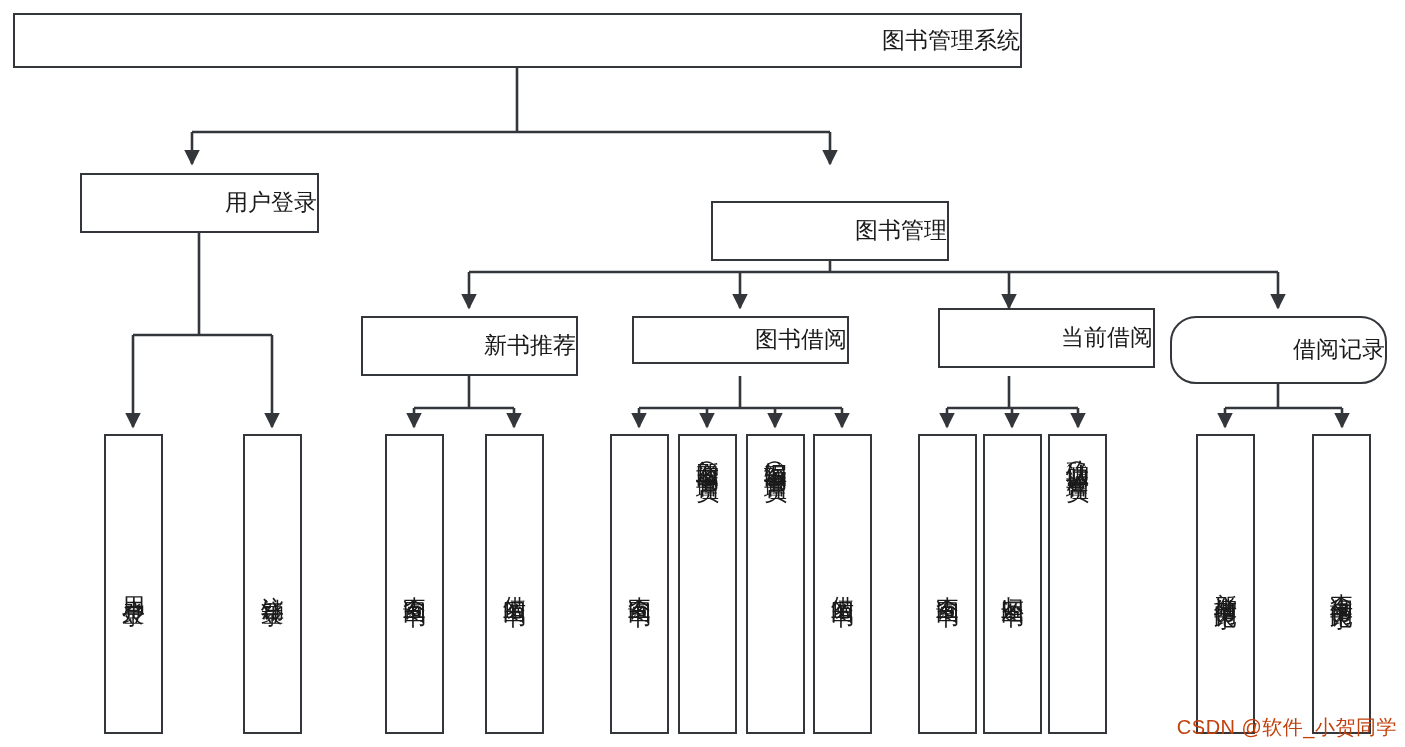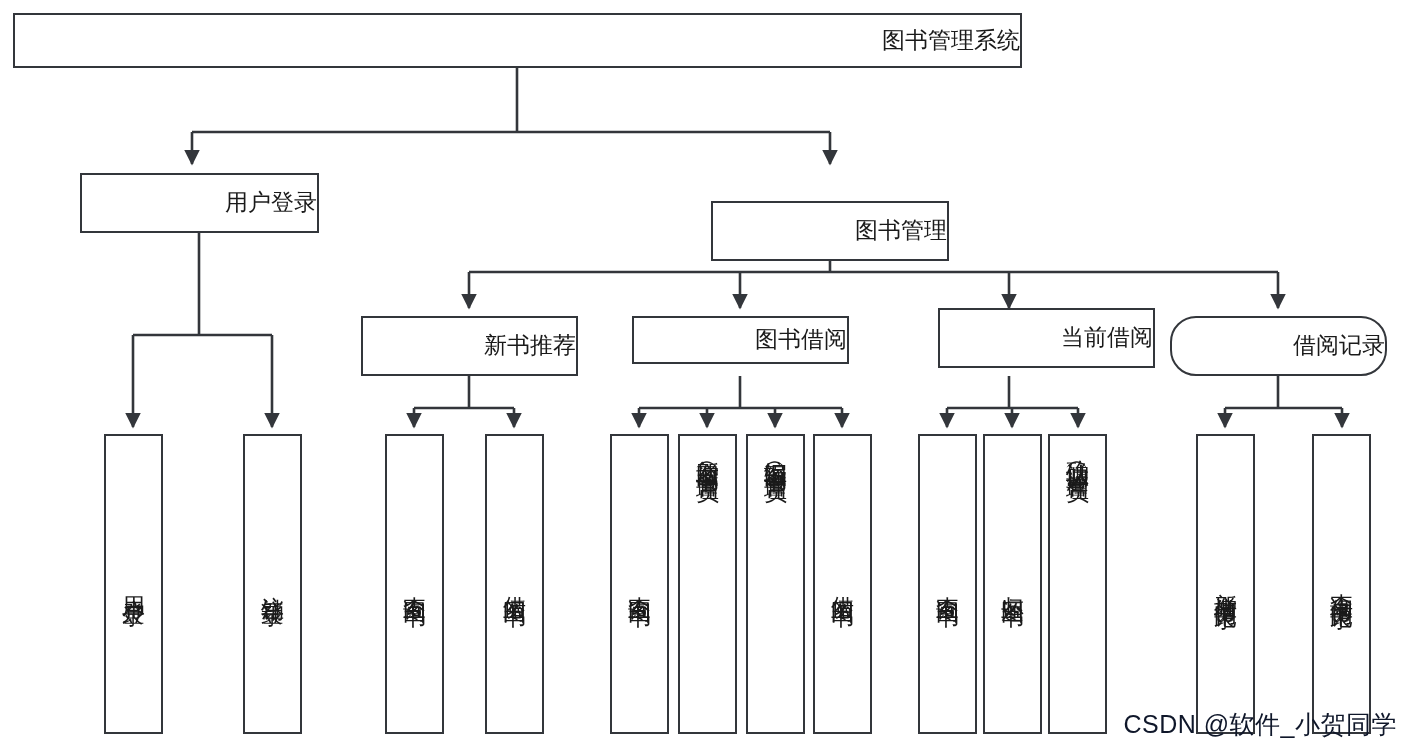--- a/index.html
+++ b/index.html
@@ -62,22 +62,22 @@
     padding-top: 6px;
   }
   .leaf.center-v {
     align-items: center;
     padding-top: 0;
   }
   .watermark {
     position: absolute;
     right: 8px;
     bottom: 6px;
-    font-size: 25px;
-    color: #0f172a;
+    font-size: 20px;
+    color: #c2410c;
     letter-spacing: 0.5px;
     white-space: nowrap;
   }
 </style>
 </head>
 <body>
 
 <div id="canvas">
 
   <svg id="connectors" viewBox="0 0 1405 747" xmlns="http://www.w3.org/2000/svg">
@@ -147,21 +147,21 @@
   </div>
 
   <div class="node" style="left:632px; top:316px; width:217px; height:48px;">
     <span class="node-label h-label">图书借阅</span>
   </div>
 
   <div class="node" style="left:901px; top:308px; width:217px; height:60px;margin-left:37px;">
     <span class="node-label h-label">当前借阅</span>
   </div>
 
-  <div class="node" style="left:1170px; top:316px; width:217px; height:60px;border-radius:26px;">
+  <div class="node" style="left:1170px; top:316px; width:217px; height:68px;border-radius:26px;">
     <span class="node-label h-label">借阅记录</span>
   </div>
 
   <div class="node leaf center-v" style="left:104px; top:434px; width:59px; height:300px;">
     <span class="node-label v-label">用户登录</span>
   </div>
 
   <div class="node leaf center-v" style="left:243px; top:434px; width:59px; height:300px;">
     <span class="node-label v-label">注销登录</span>
   </div>

